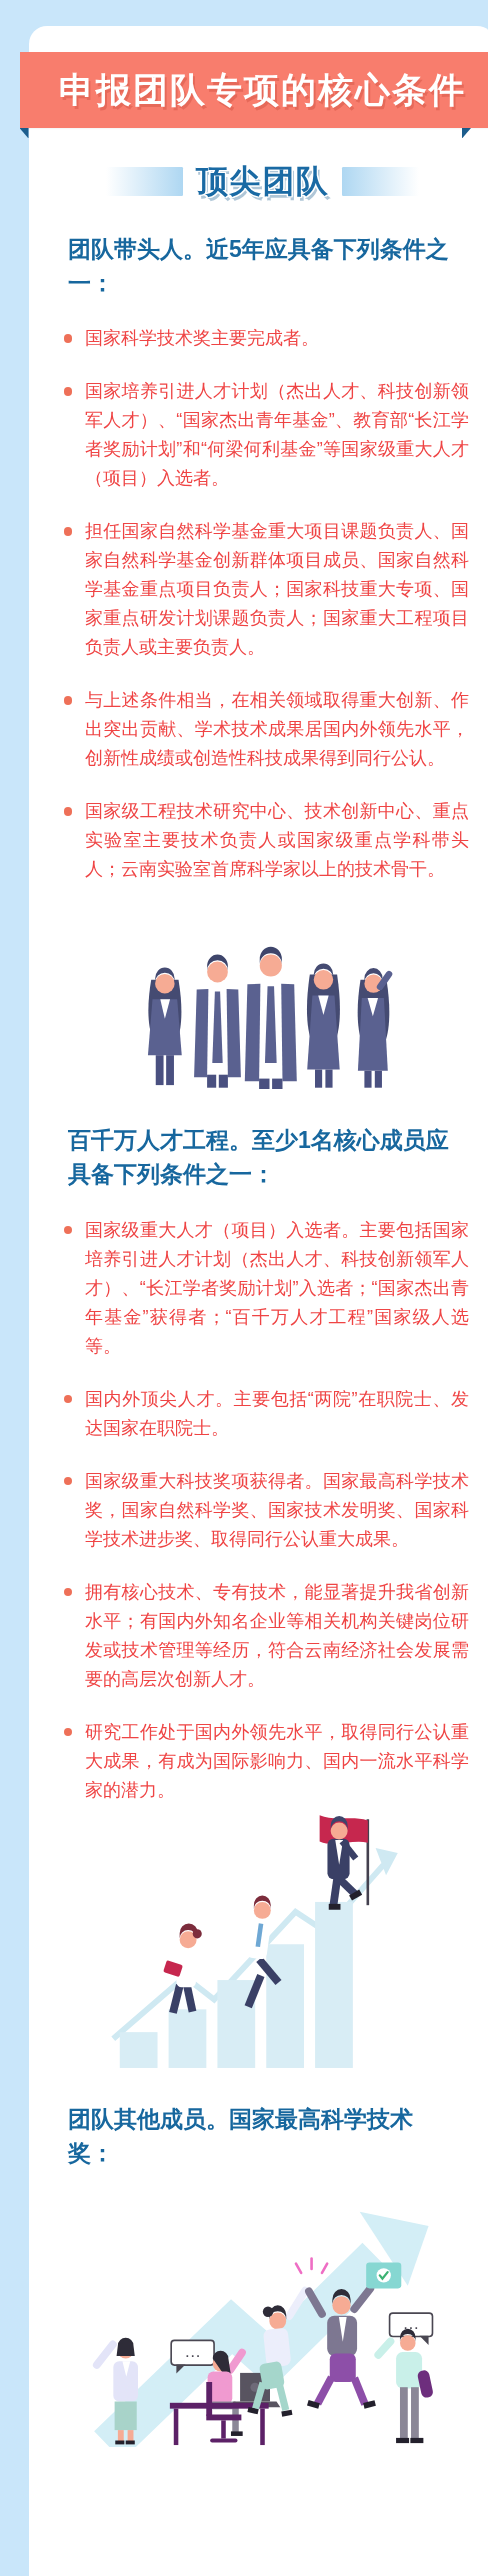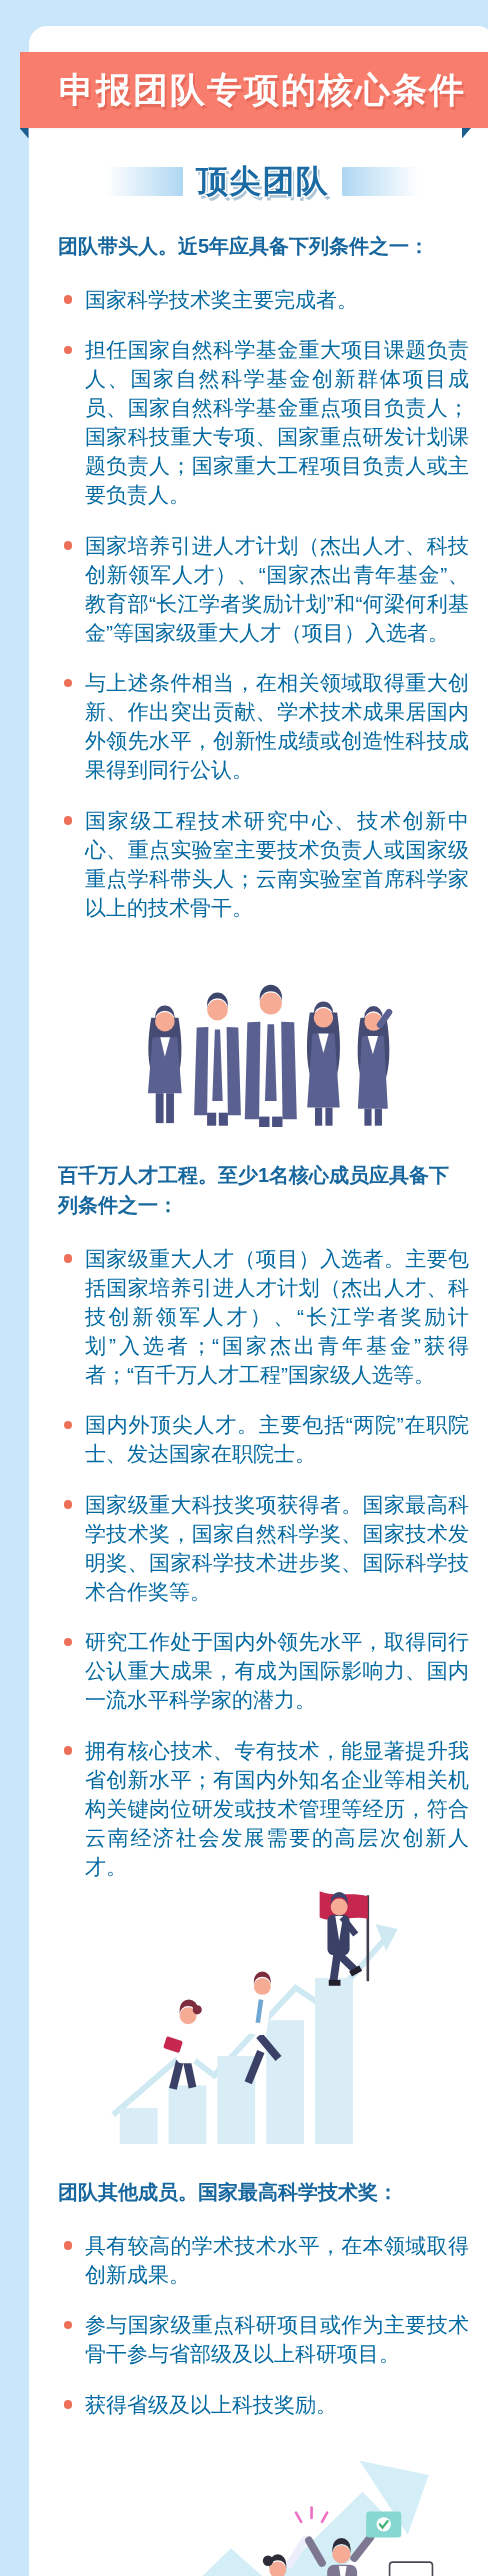--- a/index.html
+++ b/index.html
@@ -39,26 +39,26 @@
   .badge-label{
     font-size:32px;font-weight:900;color:#1a6aa4;letter-spacing:1.3px;white-space:nowrap;
     text-shadow:
       -1.3px -1.3px 0 #fff, 1.3px -1.3px 0 #fff, -1.3px 1.3px 0 #fff, 1.3px 1.3px 0 #fff,
       0 -1.3px 0 #fff, 0 1.3px 0 #fff, -1.3px 0 0 #fff, 1.3px 0 0 #fff,
       2.6px 3.9px 0 rgba(27,93,141,.35);
   }
 
   section{margin-top:34px;}
   .section-heading{
-    margin:2px;font-size:20px;font-weight:bold;color:#17679e;line-height:1.48;
+    margin:12px;font-size:23px;font-weight:bold;color:#17679e;line-height:1.48;
   }
   ul.bullets{list-style:none;margin:23.4px 0 0 0;padding:0;}
   ul.bullets li{
     position:relative;padding-left:29px;margin-bottom:21.5px;
-    font-size:21px;line-height:29px;color:#0369a1;text-align:justify;
+    font-size:18px;line-height:29px;color:#ef4444;text-align:justify;margin-top:24px;
   }
   ul.bullets li:last-child{margin-bottom:0;}
   ul.bullets li::before{
     content:"";position:absolute;left:7.8px;top:10.4px;width:8.5px;height:8.5px;
     border-radius:50%;background:#ee7058;
   }
 
   .illu{display:block;margin:23.4px auto 0;}
   .illu2{margin:9px auto 0;}
   .illu3{margin:17px auto 0;}
@@ -80,22 +80,22 @@
       <div class="badge-row">
         <div class="badge-bar left"></div>
         <div class="badge-label">顶尖团队</div>
         <div class="badge-bar right"></div>
       </div>
 
       <section>
         <h2 class="section-heading">团队带头人。近5年应具备下列条件之一：</h2>
         <ul class="bullets">
           <li>国家科学技术奖主要完成者。</li>
+          <li>国家培养引进人才计划（杰出人才、科技创新领军人才）、“国家杰出青年基金”、教育部“长江学者奖励计划”和“何梁何利基金”等国家级重大人才（项目）入选者。</li>
           <li>担任国家自然科学基金重大项目课题负责人、国家自然科学基金创新群体项目成员、国家自然科学基金重点项目负责人；国家科技重大专项、国家重点研发计划课题负责人；国家重大工程项目负责人或主要负责人。</li>
-          <li>国家培养引进人才计划（杰出人才、科技创新领军人才）、“国家杰出青年基金”、教育部“长江学者奖励计划”和“何梁何利基金”等国家级重大人才（项目）入选者。</li>
           <li>与上述条件相当，在相关领域取得重大创新、作出突出贡献、学术技术成果居国内外领先水平，创新性成绩或创造性科技成果得到同行公认。</li>
           <li>国家级工程技术研究中心、技术创新中心、重点实验室主要技术负责人或国家级重点学科带头人；云南实验室首席科学家以上的技术骨干。</li>
         </ul>
       </section>
 
       <svg class="illu" width="286" height="182" viewBox="0 0 440 280" aria-hidden="true">
 
         <g>
           <path d="M48,112 C40,160 44,190 52,205 L88,205 C94,190 98,160 90,112 Z" fill="#454b72"></path>
           <circle cx="69" cy="118" r="15" fill="#f6ab94"></circle>
@@ -148,23 +148,23 @@
           <rect x="376" y="252" width="11" height="26" fill="#4a5080"></rect>
           <rect x="392" y="252" width="11" height="26" fill="#4a5080"></rect>
         </g>
       </svg>
 
       <section>
         <h2 class="section-heading">百千万人才工程。至少1名核心成员应具备下列条件之一：</h2>
         <ul class="bullets">
           <li>国家级重大人才（项目）入选者。主要包括国家培养引进人才计划（杰出人才、科技创新领军人才）、“长江学者奖励计划”入选者；“国家杰出青年基金”获得者；“百千万人才工程”国家级人选等。</li>
           <li>国内外顶尖人才。主要包括“两院”在职院士、发达国家在职院士。</li>
-          <li>国家级重大科技奖项获得者。国家最高科学技术奖，国家自然科学奖、国家技术发明奖、国家科学技术进步奖、国际科学技术合作奖等。</li>
+          <li>国家级重大科技奖项获得者。国家最高科学技术奖，国家自然科学奖、国家技术发明奖、国家科学技术进步奖、取得同行公认重大成果。</li>
+          <li>拥有核心技术、专有技术，能显著提升我省创新水平；有国内外知名企业等相关机构关键岗位研发或技术管理等经历，符合云南经济社会发展需要的高层次创新人才。</li>
           <li>研究工作处于国内外领先水平，取得同行公认重大成果，有成为国际影响力、国内一流水平科学家的潜力。</li>
-          <li>拥有核心技术、专有技术，能显著提升我省创新水平；有国内外知名企业等相关机构关键岗位研发或技术管理等经历，符合云南经济社会发展需要的高层次创新人才。</li>
         </ul>
       </section>
 
       <svg class="illu illu2" width="306" height="254" viewBox="0 0 470 390" aria-hidden="true">
         <polyline points="5,345 115,250 160,285 285,150 330,180 420,78" fill="none" stroke="#cfe9f2" stroke-width="9"></polyline>
         <polygon points="408,52 442,60 424,94" fill="#cfe9f2"></polygon>
         <g>
           <rect x="15" y="335" width="58" height="55" fill="#d8edf5"></rect>
           <rect x="90" y="300" width="58" height="90" fill="#d8edf5"></rect>
           <rect x="165" y="255" width="58" height="135" fill="#d8edf5"></rect>
@@ -201,25 +201,20 @@
           <rect x="362" y="38" width="10" height="34" transform="rotate(-38 367 55)" fill="#3a4066"></rect>
           <circle cx="352" cy="26" r="13" fill="#f6ab94"></circle>
           <path d="M339,24 a13,13 0 0 1 26,0 l0,-6 a13,15 0 0 0 -26,0 z" fill="#3e456b"></path>
           <rect x="336" y="138" width="18" height="9" fill="#23202c"></rect>
           <rect x="368" y="120" width="18" height="9" transform="rotate(-30 377 124)" fill="#23202c"></rect>
         </g>
       </svg>
 
       <section>
         <h2 class="section-heading">团队其他成员。国家最高科学技术奖：</h2>
-        <ul class="bullets">
-          <li>具有较高的学术技术水平，在本领域取得创新成果。</li>
-          <li>参与国家级重点科研项目或作为主要技术骨干参与省部级及以上科研项目。</li>
-          <li>获得省级及以上科技奖励。</li>
-        </ul>
       </section>
 
       <svg class="illu illu3" width="381" height="260" viewBox="0 0 585 400" aria-hidden="true">
         <polyline points="55,398 245,215 305,268 468,108" fill="none" stroke="#d3eef6" stroke-width="62"></polyline>
         <polygon points="442,38 548,60 516,152" fill="#d3eef6"></polygon>
 
         <g>
           <rect x="44" y="232" width="12" height="52" rx="6" transform="rotate(38 50 258)" fill="#e3e4f8"></rect>
           <circle cx="82" cy="252" r="12" fill="#f6ab94"></circle>
           <path d="M70,250 a12,12 0 0 1 24,0 l2,16 -28,0 z" fill="#2e2c38" transform="translate(0,-6)"></path>

